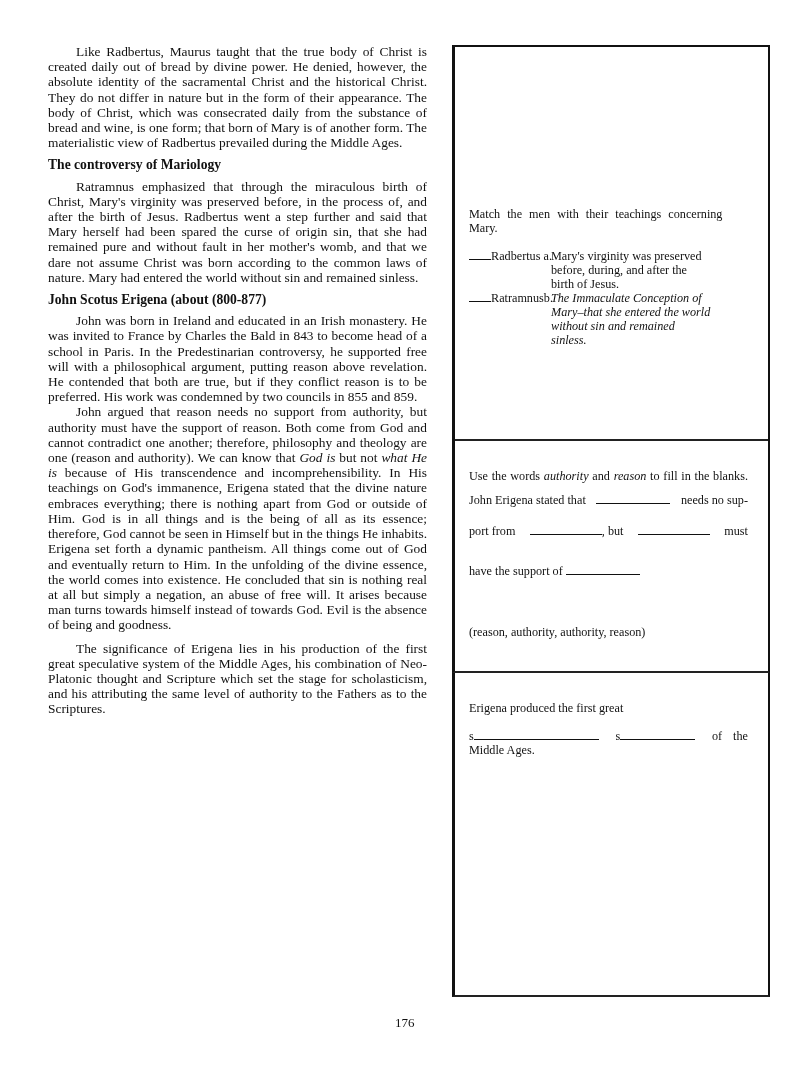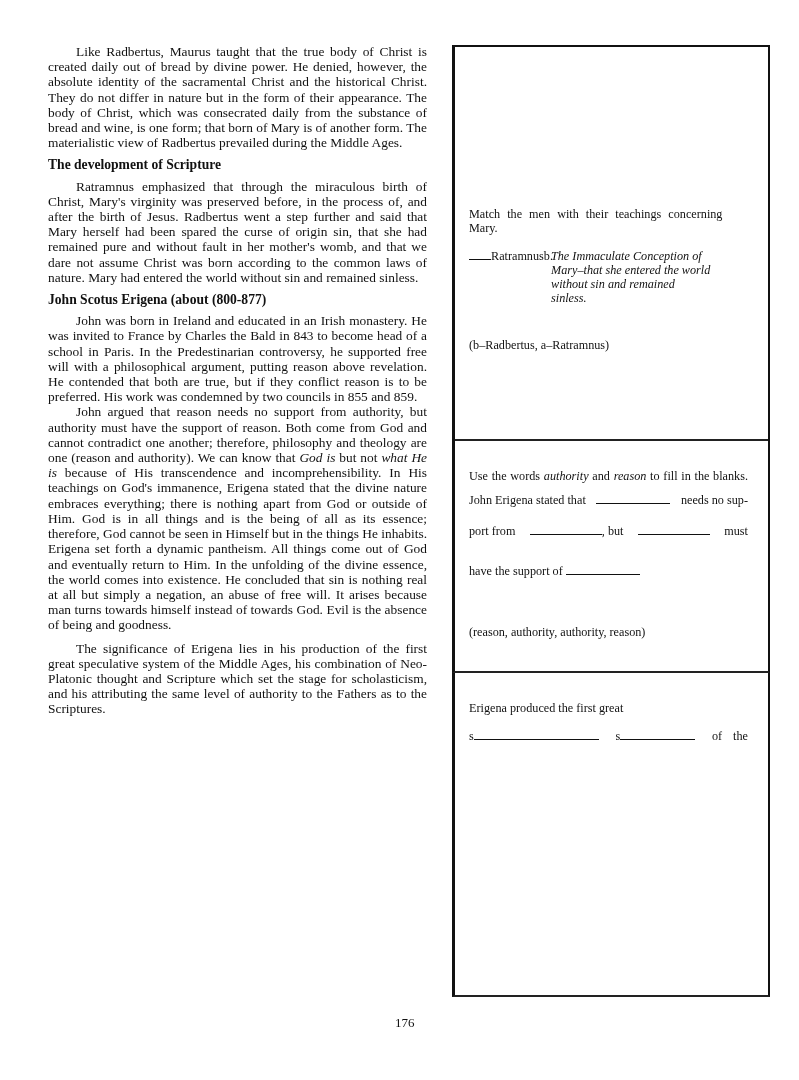--- a/index.html
+++ b/index.html
@@ -21,38 +21,41 @@
   .match-right { flex: 1; }
   .row { display: flex; justify-content: space-between; align-items: baseline; }
   i { font-style: italic; }
   .pagenum { position: absolute; left: 395px; top: 1015px; font-size: 13px; }
 </style>
 </head>
 <body>
 
 <div class="left">
   <p>Like Radbertus, Maurus taught that the true body of Christ is created daily out of bread by divine power. He denied, however, the absolute identity of the sacramental Christ and the historical Christ. They do not differ in nature but in the form of their appearance. The body of Christ, which was consecrated daily from the substance of bread and wine, is one form; that born of Mary is of another form. The materialistic view of Radbertus prevailed during the Middle Ages.</p>
-  <h3>The development of Scripture</h3>
+  <h3>The controversy of Mariology</h3>
   <p>Ratramnus emphasized that through the miraculous birth of Christ, Mary's virginity was preserved before, in the process of, and after the birth of Jesus. Radbertus went a step further and said that Mary herself had been spared the curse of origin sin, that she had remained pure and without fault in her mother's womb, and that we dare not assume Christ was born according to the common laws of nature. Mary had entered the world without sin and remained sinless.</p>
   <h3>John Scotus Erigena (about (800-877)</h3>
   <p>John was born in Ireland and educated in an Irish monastery. He was invited to France by Charles the Bald in 843 to become head of a school in Paris. In the Predestinarian controversy, he supported free will with a philosophical argument, putting reason above revelation. He contended that both are true, but if they conflict reason is to be preferred. His work was condemned by two councils in 855 and 859.</p>
   <p><span>John argued that reason needs no support from authority, but authority must have the support of reason. Both come from God and cannot contradict one another; therefore, philosophy and theology are one (reason and authority). We can know that </span><i>God is</i><span> but not </span><i>what He is</i><span> because of His transcendence and incomprehensibility. In His teachings on God's immanence, Erigena stated that the divine nature embraces everything; there is nothing apart from God or outside of Him. God is in all things and is the being of all as its essence; therefore, God cannot be seen in Himself but in the things He inhabits. Erigena set forth a dynamic pantheism. All things come out of God and eventually return to Him. In the unfolding of the divine essence, the world comes into existence. He concluded that sin is nothing real at all but simply a negation, an abuse of free will. It arises because man turns towards himself instead of towards God. Evil is the absence of being and goodness.</span></p>
   <p class="gap">The significance of Erigena lies in his production of the first great speculative system of the Middle Ages, his combination of Neo-Platonic thought and Scripture which set the stage for scholasticism, and his attributing the same level of authority to the Fathers as to the Scriptures.</p>
 </div>
 
 <div class="box box1">
   <div class="inner" style="top:160px;">
     <div style="word-spacing:4px;">Match the men with their teachings concerning Mary.</div>
     <div style="margin-top:14px;">
       <div class="match-row">
+        <div class="match-left"><span class="blank" style="width:22px;"></span><span>Radbertus</span> <span>a.</span></div>
+        <div class="match-right" style="padding-left:3px;width:160px;flex:none;">Mary's virginity was preserved before, during, and after the birth of Jesus.</div>
+      </div>
+      <div class="match-row">
         <div class="match-left"><span class="blank" style="width:22px;"></span><span>Ratramnus</span><span>b.</span></div>
         <div class="match-right" style="padding-left:3px;width:160px;flex:none;font-style:italic;">The Immaculate Conception of Mary–that she entered the world without sin and remained sinless.</div>
       </div>
     </div>
-    <div style="margin-top:33px;">(b–Radbertus, a–Ratramnus)</div>
   </div>
 </div>
 
 <div class="box box2">
   <div class="inner" style="top:30px;">
     <div class="just"><span>Use the words </span><i>authority</i><span> and </span><i>reason</i><span> to fill in the blanks.</span></div>
     <div class="row" style="margin-top:10px;">
       <span>John Erigena stated that</span>
       <span class="blank" style="width:74px;"></span>
       <span>needs no sup-</span>
@@ -72,16 +75,17 @@
 </div>
 
 <div class="box box3">
   <div class="inner" style="top:28px;">
     <div>Erigena produced the first great</div>
     <div class="row" style="margin-top:14px;">
       <span><span>s</span><span class="blank" style="width:125px;"></span></span>
       <span><span>s</span><span class="blank" style="width:75px;"></span></span>
       <span style="word-spacing:8px;">of the</span>
     </div>
+    <div>Middle Ages.</div>
   </div>
 </div>
 
 <div class="pagenum">176</div>
 
 </body></html>

